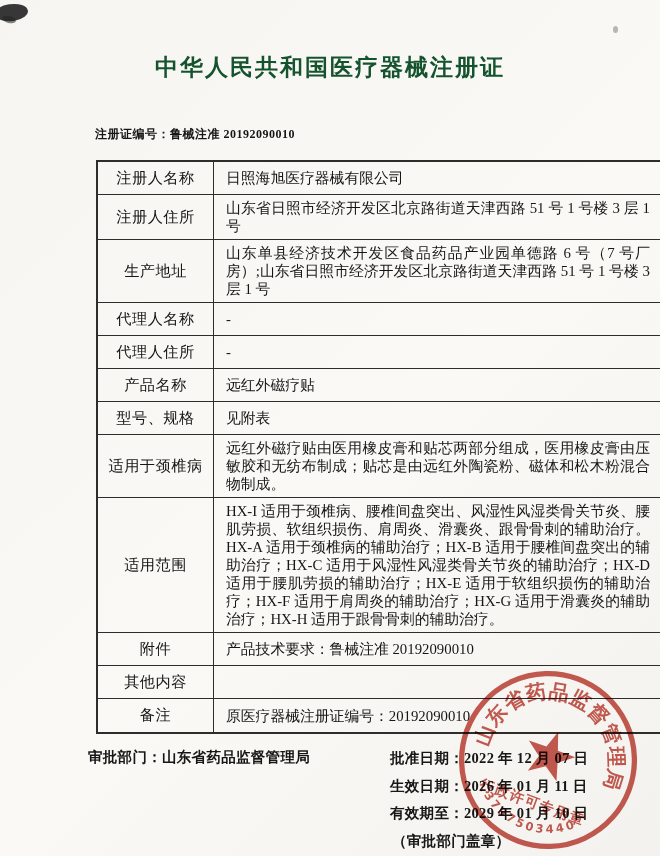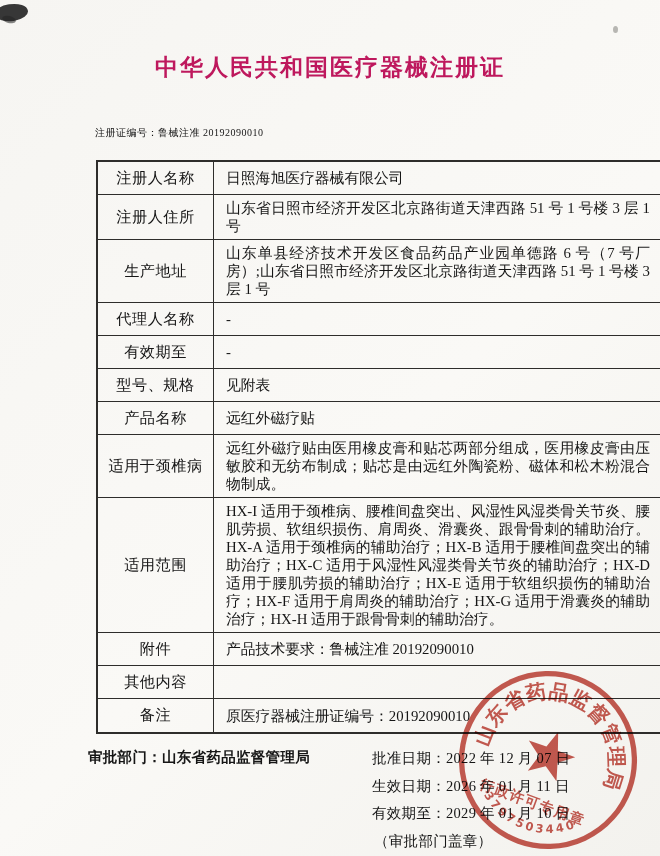--- a/index.html
+++ b/index.html
@@ -5,25 +5,25 @@
   html,body{margin:0;padding:0;}
   body{
     width:660px;height:856px;position:relative;overflow:hidden;
     background:linear-gradient(135deg,#f6f5f2 0%,#faf9f6 55%,#f3f2ee 100%);
     font-family:"Liberation Serif","DejaVu Serif",serif;
     color:#161616;
   }
   .page-title{
     position:absolute;top:52px;left:0;width:100%;
     text-align:center;font-size:23px;font-weight:700;letter-spacing:2px;
-    font-family:"DejaVu Sans","Liberation Sans",sans-serif;color:#be185d;
+    font-family:"DejaVu Sans","Liberation Sans",sans-serif;color:#14532d;
   }
   .reg-line{
     position:absolute;top:126px;left:95px;
-    font-size:10px;font-weight:400;letter-spacing:.5px;
+    font-size:12px;font-weight:700;letter-spacing:.5px;
   }
   .doc-table{
     position:absolute;top:160px;left:62px;width:566px;
     border:2px solid #2e2d2b;box-sizing:border-box;background:transparent;margin-left:34px;
   }
   .trow{display:flex;border-bottom:1px solid #2e2d2b;min-height:33px;box-sizing:border-box;}
   .trow:last-child{border-bottom:none;}
   .tlabel{
     flex:0 0 116px;width:116px;border-right:1px solid #2e2d2b;box-sizing:border-box;
     display:flex;align-items:center;justify-content:center;text-align:center;
@@ -31,21 +31,21 @@
   }
   .tvalue{
     flex:1;display:flex;align-items:center;
     font-size:14.8px;line-height:18px;padding:4px 10px 4px 12px;box-sizing:border-box;
   }
   .tvalue .vtext{width:100%;text-align:justify;}
   .footer-left{
     position:absolute;top:748px;left:88px;font-size:14.5px;font-weight:600;letter-spacing:.3px;
   }
   .footer-right{
-    position:absolute;top:745px;left:372px;font-size:14.5px;font-weight:400;letter-spacing:.3px;
+    position:absolute;top:745px;left:390px;font-size:14.5px;font-weight:700;letter-spacing:.3px;
   }
   .footer-right div{line-height:27.5px;height:27.5px;}
   .stamp-note{padding-left:2px;}
   .seal{
     position:absolute;left:452px;top:664px;width:192px;height:192px;
     opacity:.82;mix-blend-mode:multiply;pointer-events:none;
   }
   .seal text{font-family:"DejaVu Sans","Liberation Sans",sans-serif;}
   .smudge-a{
     position:absolute;left:-4px;top:4px;width:32px;height:17px;background:#1d1d1d;
@@ -90,35 +90,35 @@
         <span class="vtext">山东单县经济技术开发区食品药品产业园单德路 6 号（7 号厂房）;山东省日照市经济开发区北京路街道天津西路 51 号 1 号楼 3 层 1 号</span>
       </div>
   </div>
   <div class="trow">
     <div class="tlabel">代理人名称</div>
     <div class="tvalue">
         <span class="vtext">-</span>
       </div>
   </div>
   <div class="trow">
-    <div class="tlabel">有效期至</div>
+    <div class="tlabel">代理人住所</div>
     <div class="tvalue">
         <span class="vtext">-</span>
+      </div>
+  </div>
+  <div class="trow">
+    <div class="tlabel">产品名称</div>
+    <div class="tvalue">
+        <span class="vtext">远红外磁疗贴</span>
       </div>
   </div>
   <div class="trow">
     <div class="tlabel">型号、规格</div>
     <div class="tvalue">
         <span class="vtext">见附表</span>
-      </div>
-  </div>
-  <div class="trow">
-    <div class="tlabel">产品名称</div>
-    <div class="tvalue">
-        <span class="vtext">远红外磁疗贴</span>
       </div>
   </div>
   <div class="trow">
     <div class="tlabel">适用于颈椎病</div>
     <div class="tvalue">
         <span class="vtext">远红外磁疗贴由医用橡皮膏和贴芯两部分组成，医用橡皮膏由压敏胶和无纺布制成；贴芯是由远红外陶瓷粉、磁体和松木粉混合物制成。</span>
       </div>
   </div>
   <div class="trow">
     <div class="tlabel">适用范围</div>

